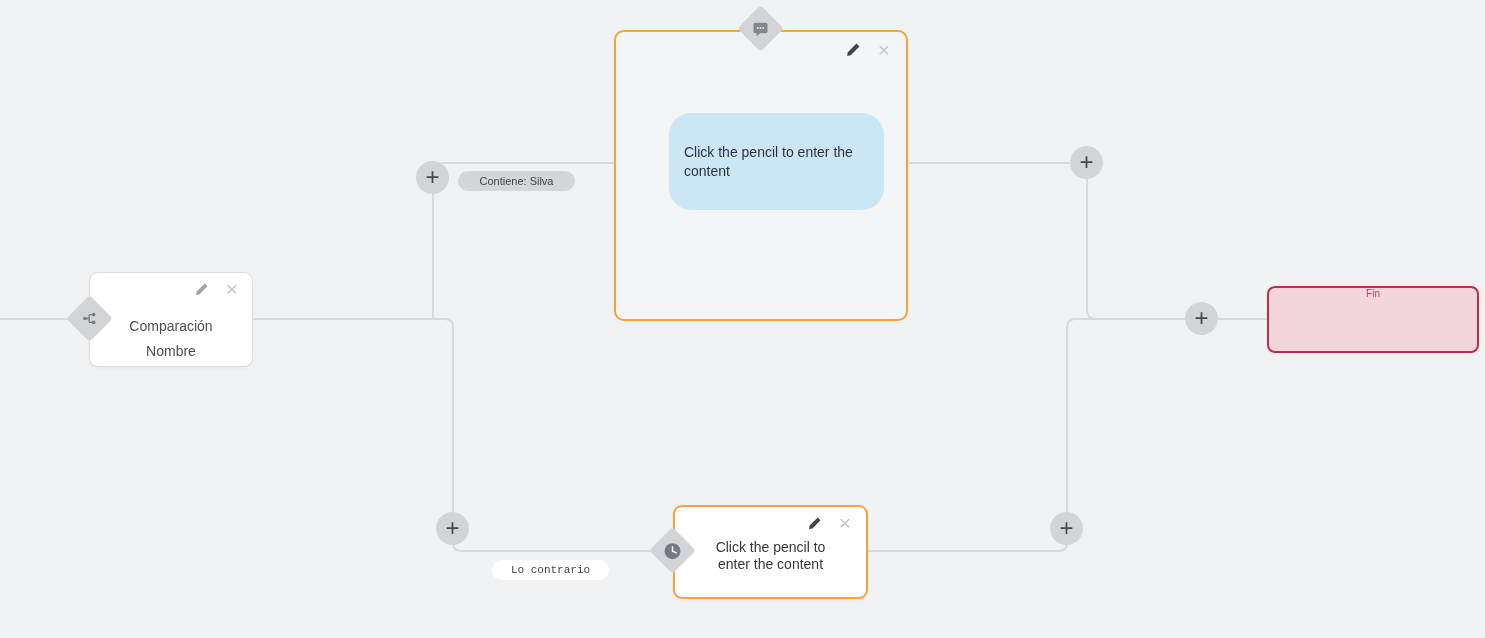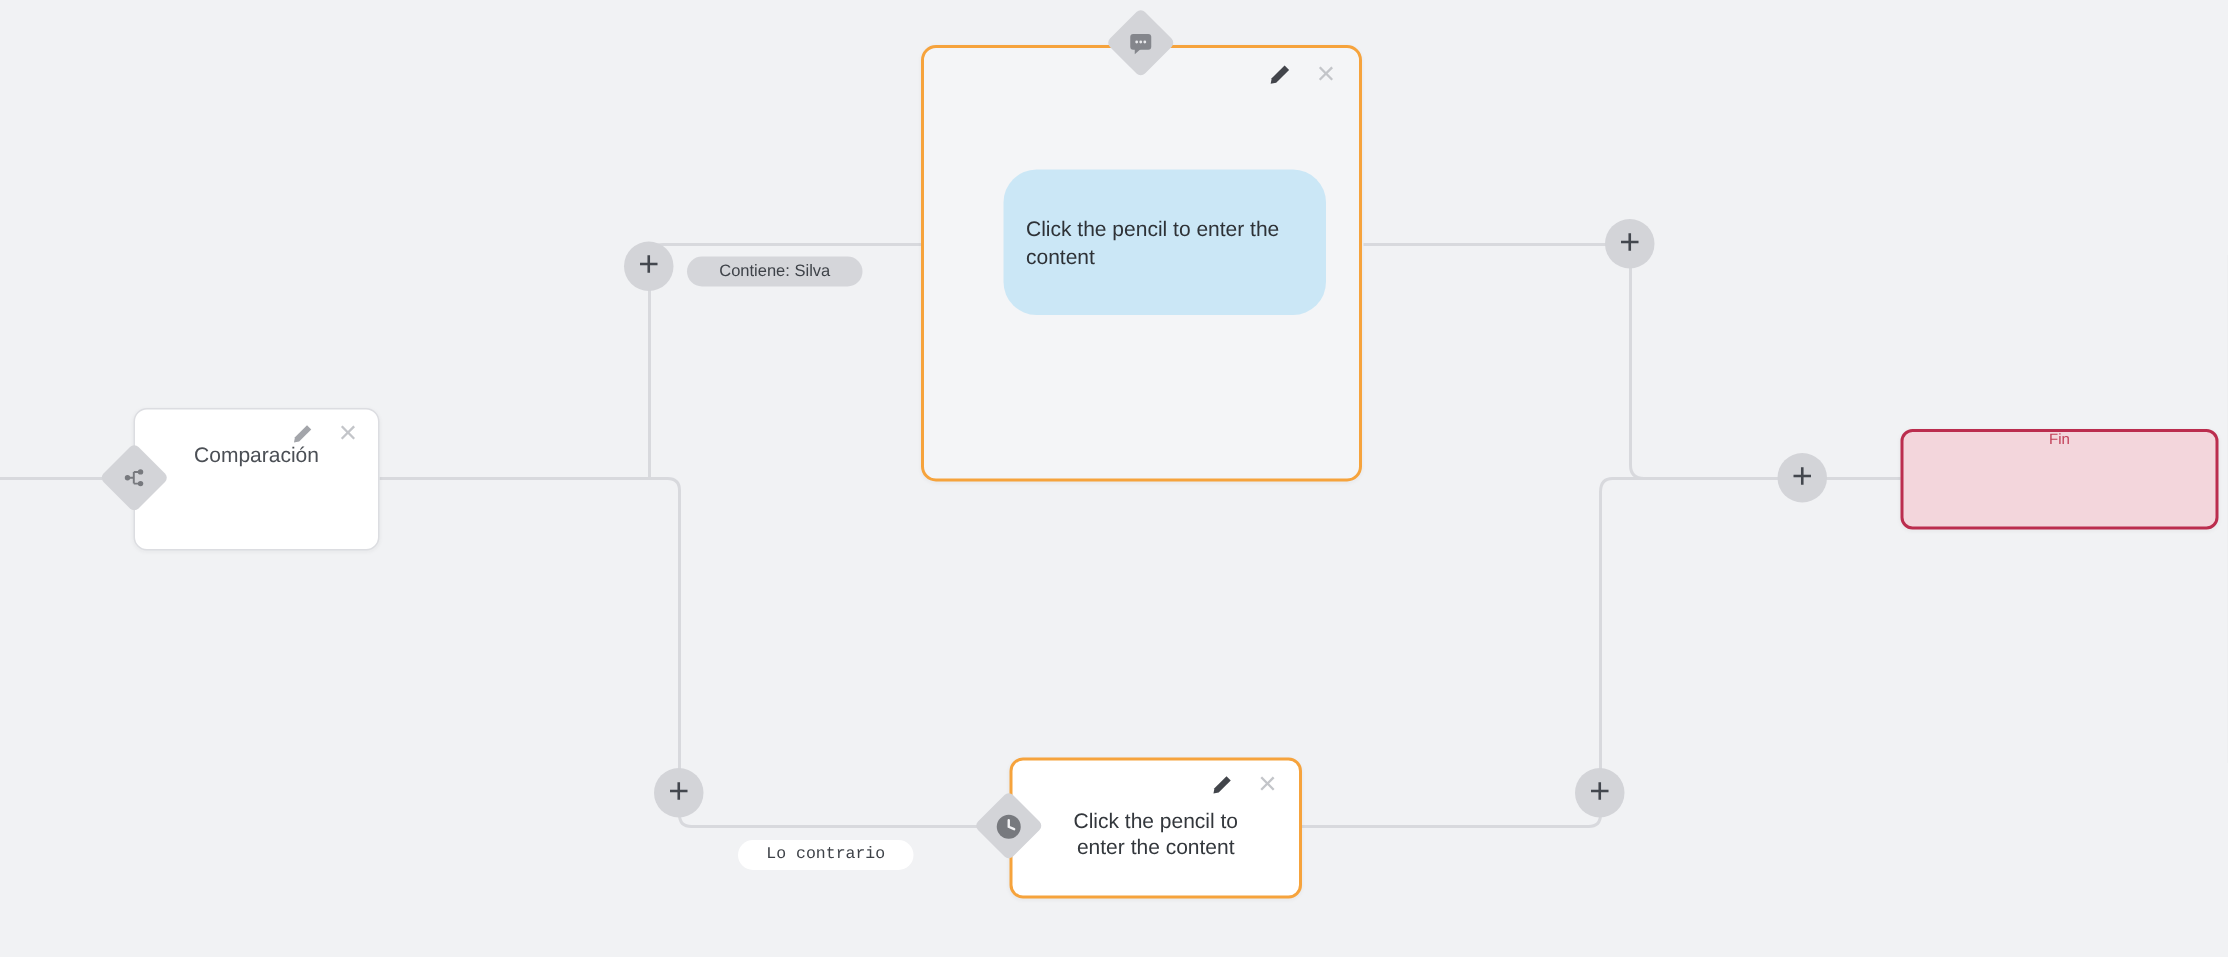--- a/index.html
+++ b/index.html
@@ -37,21 +37,21 @@
     cursor:pointer;
   }
   .close-x {
     font-size:21px; line-height:18px;
     color:#c3c5c9; font-weight:400;
   }
 
   
   .node-comparison { left:89px; top:272px; width:164px; height:95px; }
   .node-comparison .body {
-    padding-top:18px; text-align:center;
+    padding-top:41px; text-align:center;
     color:#4b4f55; font-size:14px; line-height:25px;
   }
 
   
   .node-message {
     left:614px; top:30px; width:294px; height:291px;
     background:#f4f5f7;
     border:2px solid #f6a33c;
     border-radius:10px;
   }
@@ -155,20 +155,21 @@
     <div class="node-actions">
       <span class="icon-btn">
         <svg width="15" height="15" viewBox="0 0 16 16">
           <path d="M11.4 1.6 L14.4 4.6 L5.8 13.2 L2.1 13.9 L2.8 10.2 Z" fill="#a3a5aa"></path>
         </svg>
       </span>
       <span class="icon-btn close-x">×</span>
     </div>
     <div class="body">
       <div>Comparación</div>
+      <div>Nombre</div>
     </div>
   </div>
   <div class="diamond diamond-branch">
     <span>
       <svg width="15" height="15" viewBox="0 0 15 15">
         <circle cx="3" cy="7.5" r="1.8" fill="#77797e"></circle>
         <circle cx="11.7" cy="3.6" r="1.8" fill="#77797e"></circle>
         <circle cx="11.7" cy="11.4" r="1.8" fill="#77797e"></circle>
         <path d="M3 7.5 H7.2 M7.2 3.6 V11.4 M7.2 3.6 H11.7 M7.2 11.4 H11.7" stroke="#77797e" stroke-width="1.3" fill="none"></path>
       </svg>

